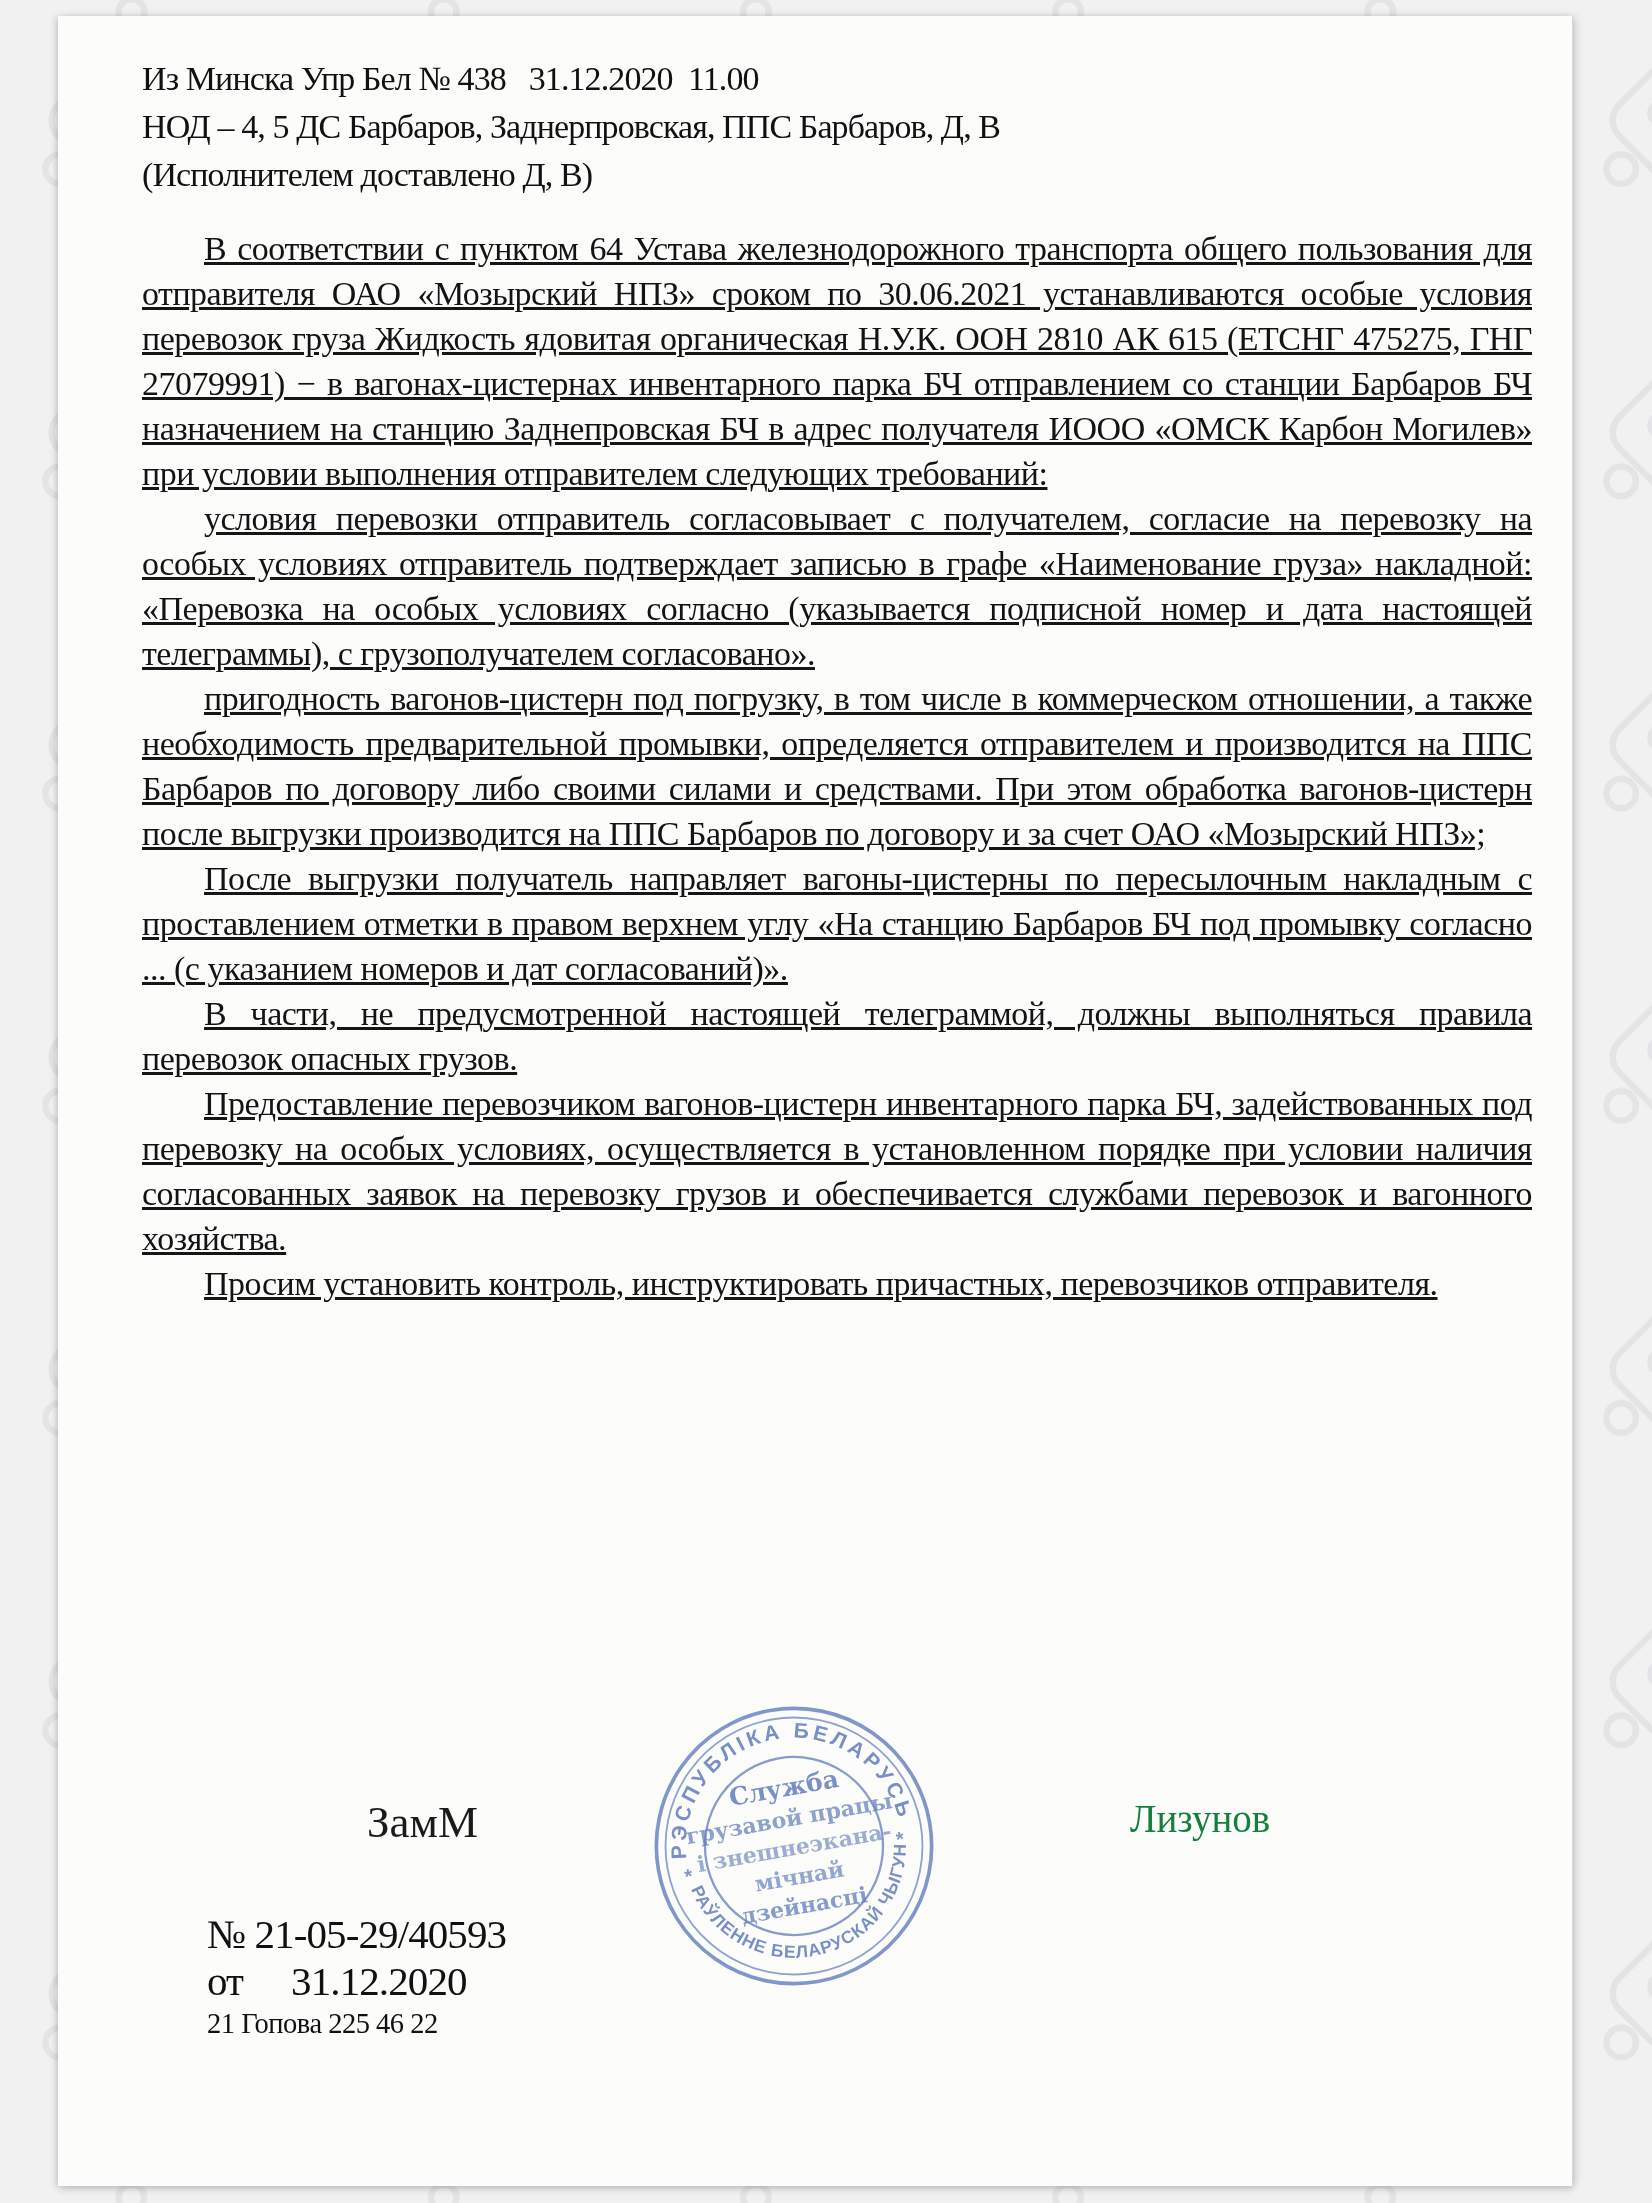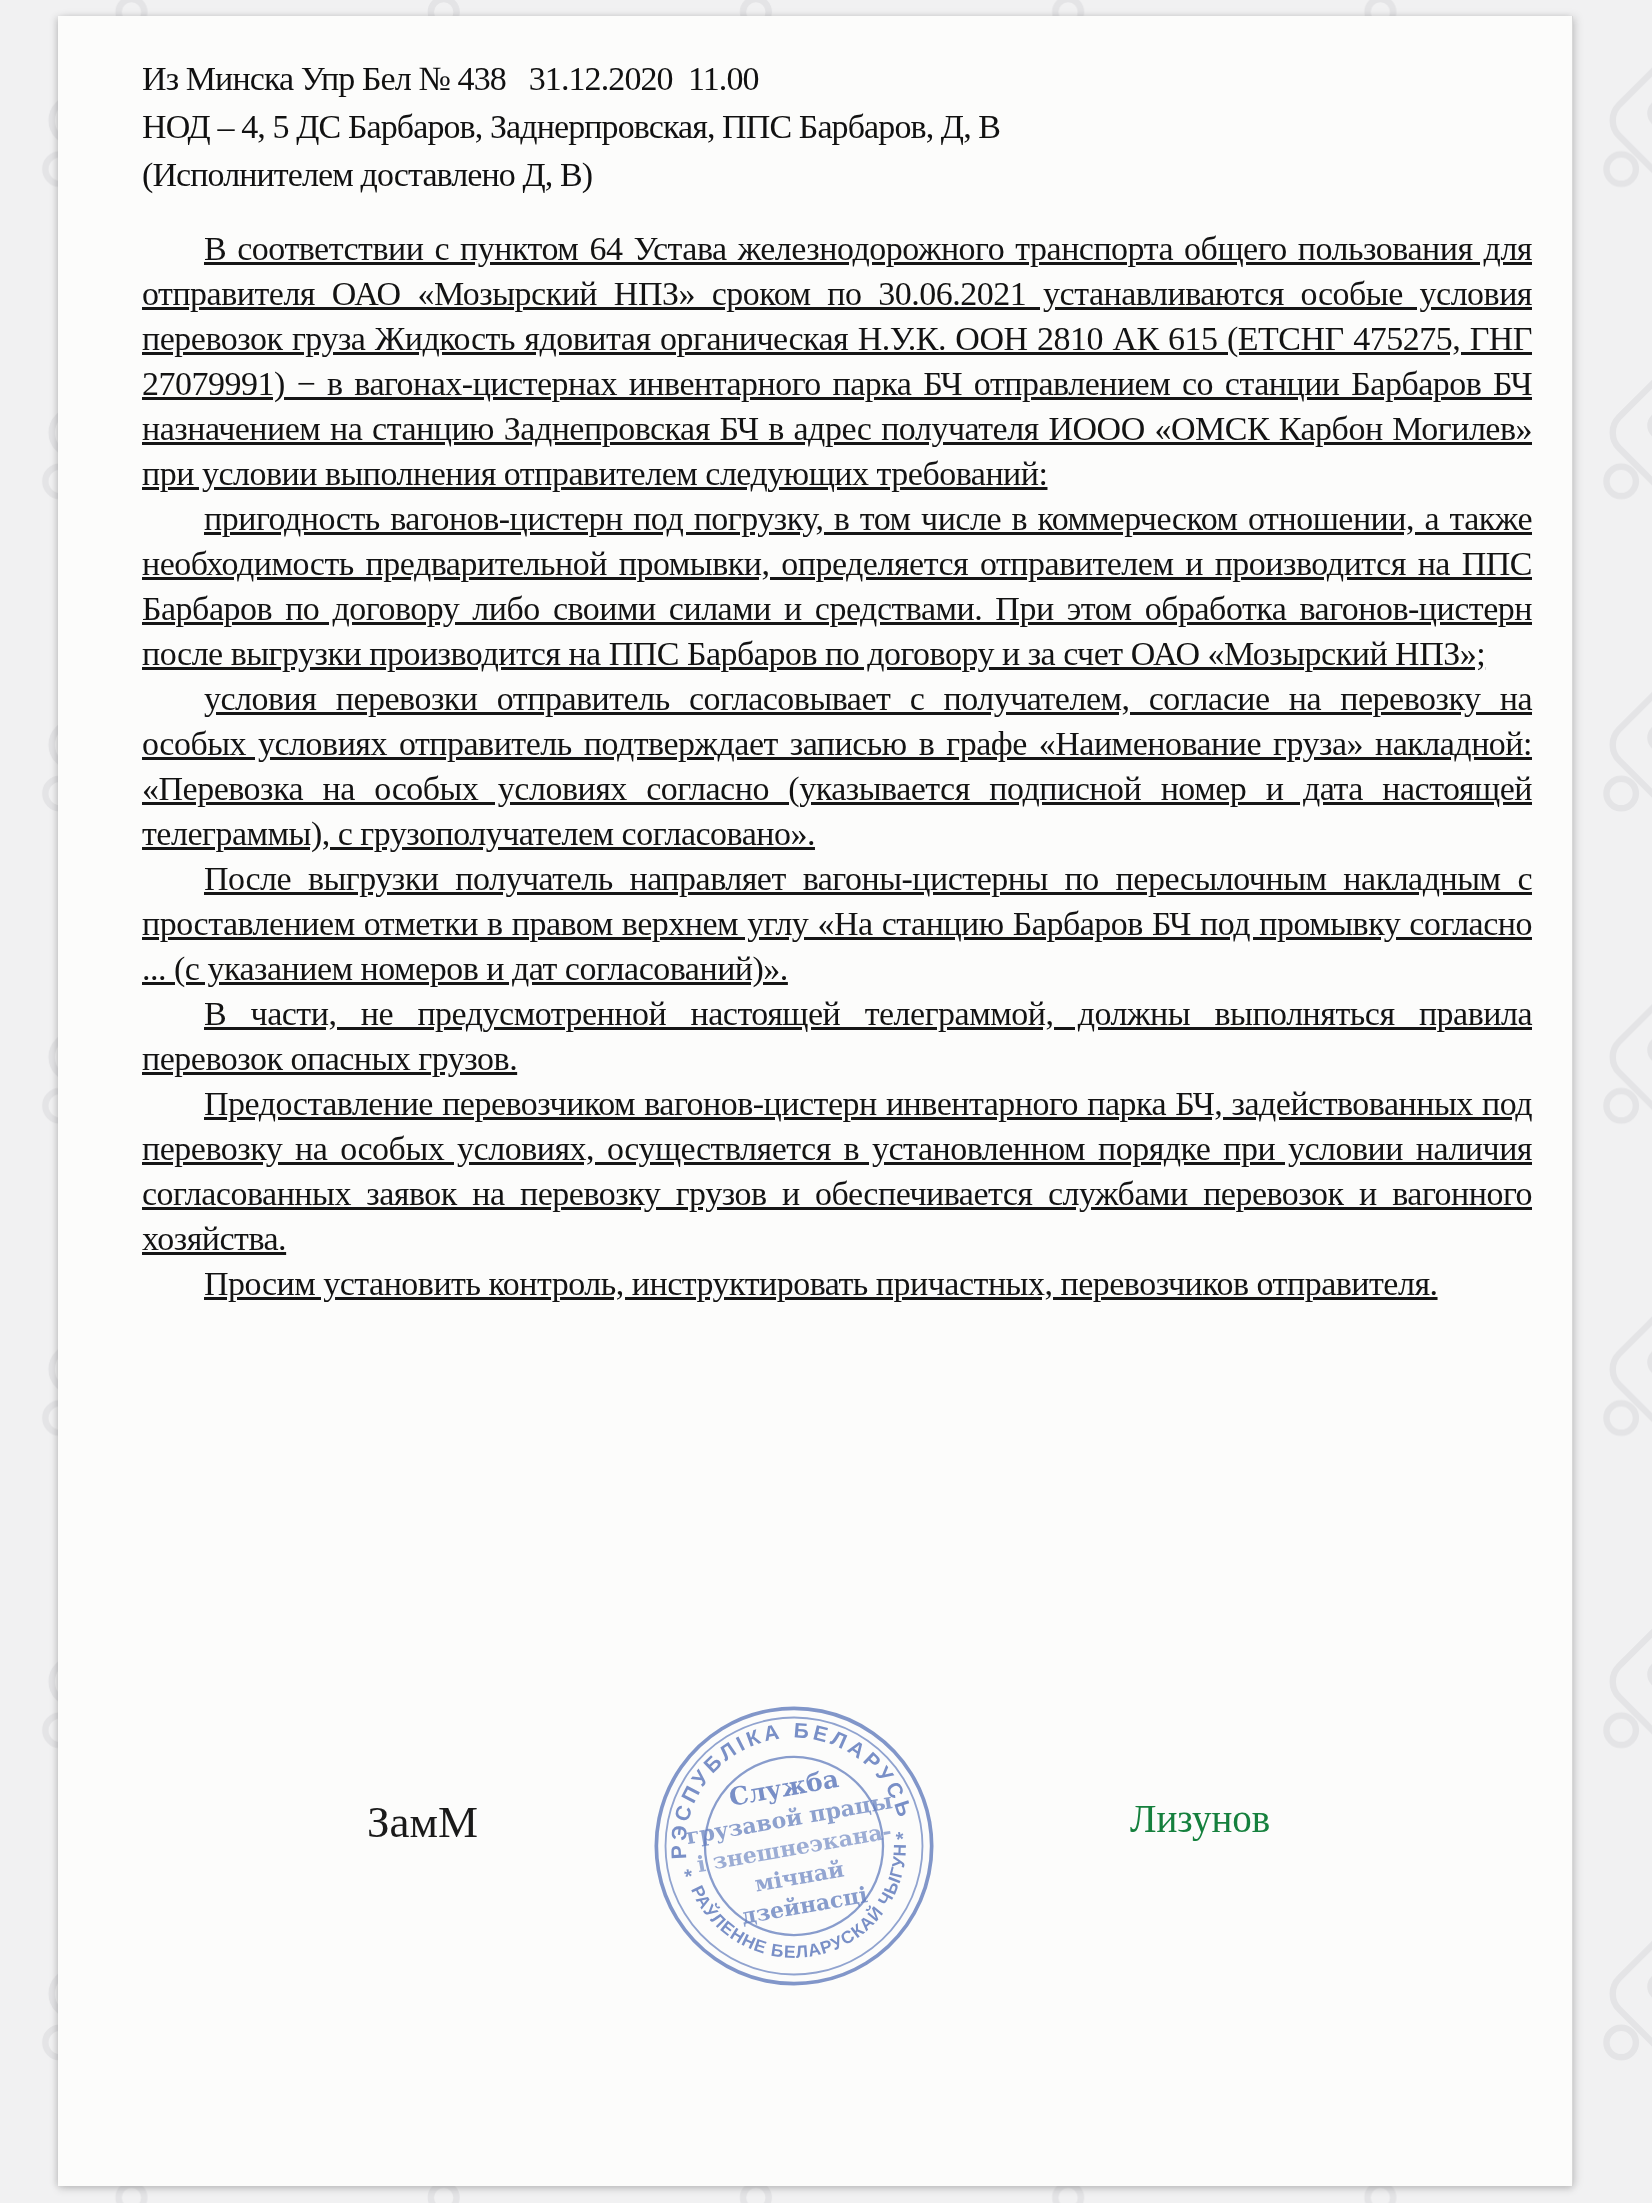--- a/index.html
+++ b/index.html
@@ -61,22 +61,22 @@
   <div class="page">
 
     <div class="header">
       <div class="h-line">Из Минска Упр Бел № 438   31.12.2020  11.00</div>
       <div class="h-line">НОД – 4, 5 ДС Барбаров, Заднерпровская, ППС Барбаров, Д, В</div>
       <div class="h-line">(Исполнителем доставлено Д, В)</div>
     </div>
 
     <div class="body-text">
       <p>В соответствии с пунктом 64 Устава железнодорожного транспорта общего пользования для отправителя ОАО «Мозырский НПЗ» сроком по 30.06.2021 устанавливаются особые условия перевозок груза Жидкость ядовитая органическая Н.У.К. ООН 2810 АК 615 (ЕТСНГ 475275, ГНГ 27079991) − в вагонах-цистернах инвентарного парка БЧ отправлением со станции Барбаров БЧ назначением на станцию Заднепровская БЧ в адрес получателя ИООО «ОМСК Карбон Могилев» при условии выполнения отправителем следующих требований:</p>
+      <p>условия перевозки отправитель согласовывает с получателем, согласие на перевозку на особых условиях отправитель подтверждает записью в графе «Наименование груза» накладной: «Перевозка на особых условиях согласно (указывается подписной номер и дата настоящей телеграммы), с грузополучателем согласовано».</p>
       <p>пригодность вагонов-цистерн под погрузку, в том числе в коммерческом отношении, а также необходимость предварительной промывки, определяется отправителем и производится на ППС Барбаров по договору либо своими силами и средствами. При этом обработка вагонов-цистерн после выгрузки производится на ППС Барбаров по договору и за счет ОАО «Мозырский НПЗ»;</p>
-      <p>условия перевозки отправитель согласовывает с получателем, согласие на перевозку на особых условиях отправитель подтверждает записью в графе «Наименование груза» накладной: «Перевозка на особых условиях согласно (указывается подписной номер и дата настоящей телеграммы), с грузополучателем согласовано».</p>
       <p>После выгрузки получатель направляет вагоны-цистерны по пересылочным накладным с проставлением отметки в правом верхнем углу «На станцию Барбаров БЧ под промывку согласно ... (с указанием номеров и дат согласований)».</p>
       <p>В части, не предусмотренной настоящей телеграммой, должны выполняться правила перевозок опасных грузов.</p>
       <p>Предоставление перевозчиком вагонов-цистерн инвентарного парка БЧ, задействованных под перевозку на особых условиях, осуществляется в установленном порядке при условии наличия согласованных заявок на перевозку грузов и обеспечивается службами перевозок и вагонного хозяйства.</p>
       <p>Просим установить контроль, инструктировать причастных, перевозчиков отправителя.</p>
     </div>
 
     <div class="sig-position">ЗамМ</div>
     <div class="sig-name">Лизунов</div>
 
     <svg class="stamp" width="312" height="312" viewBox="0 0 340 340" xmlns="http://www.w3.org/2000/svg">
@@ -97,16 +97,21 @@
         <text class="ring-text" x="47" y="190" font-size="22" opacity="0.8">*</text>
         <text class="ring-text" x="281" y="190" font-size="22" opacity="0.8">*</text>
         <text class="center-text" x="170" y="115" font-size="27" text-anchor="middle" opacity="0.85">Служба</text>
         <text class="center-text" x="170" y="148" font-size="24" text-anchor="middle" opacity="0.72">грузавой працы</text>
         <text class="center-text" x="170" y="180" font-size="24" text-anchor="middle" opacity="0.62">і знешнеэкана-</text>
         <text class="center-text" x="170" y="212" font-size="24" text-anchor="middle" opacity="0.68">мічнай</text>
         <text class="center-text" x="170" y="244" font-size="24" text-anchor="middle" opacity="0.75">дзейнасці</text>
       </g>
     </svg>
 
+    <div class="refs">
+      <div class="ref-number">№ 21-05-29/40593</div>
+      <div class="ref-date"><span>от</span><span class="date-val">31.12.2020</span></div>
+      <div class="ref-executor">21 Гопова 225 46 22</div>
+    </div>
 
   </div>
 </div>
 
 
 </body></html>

